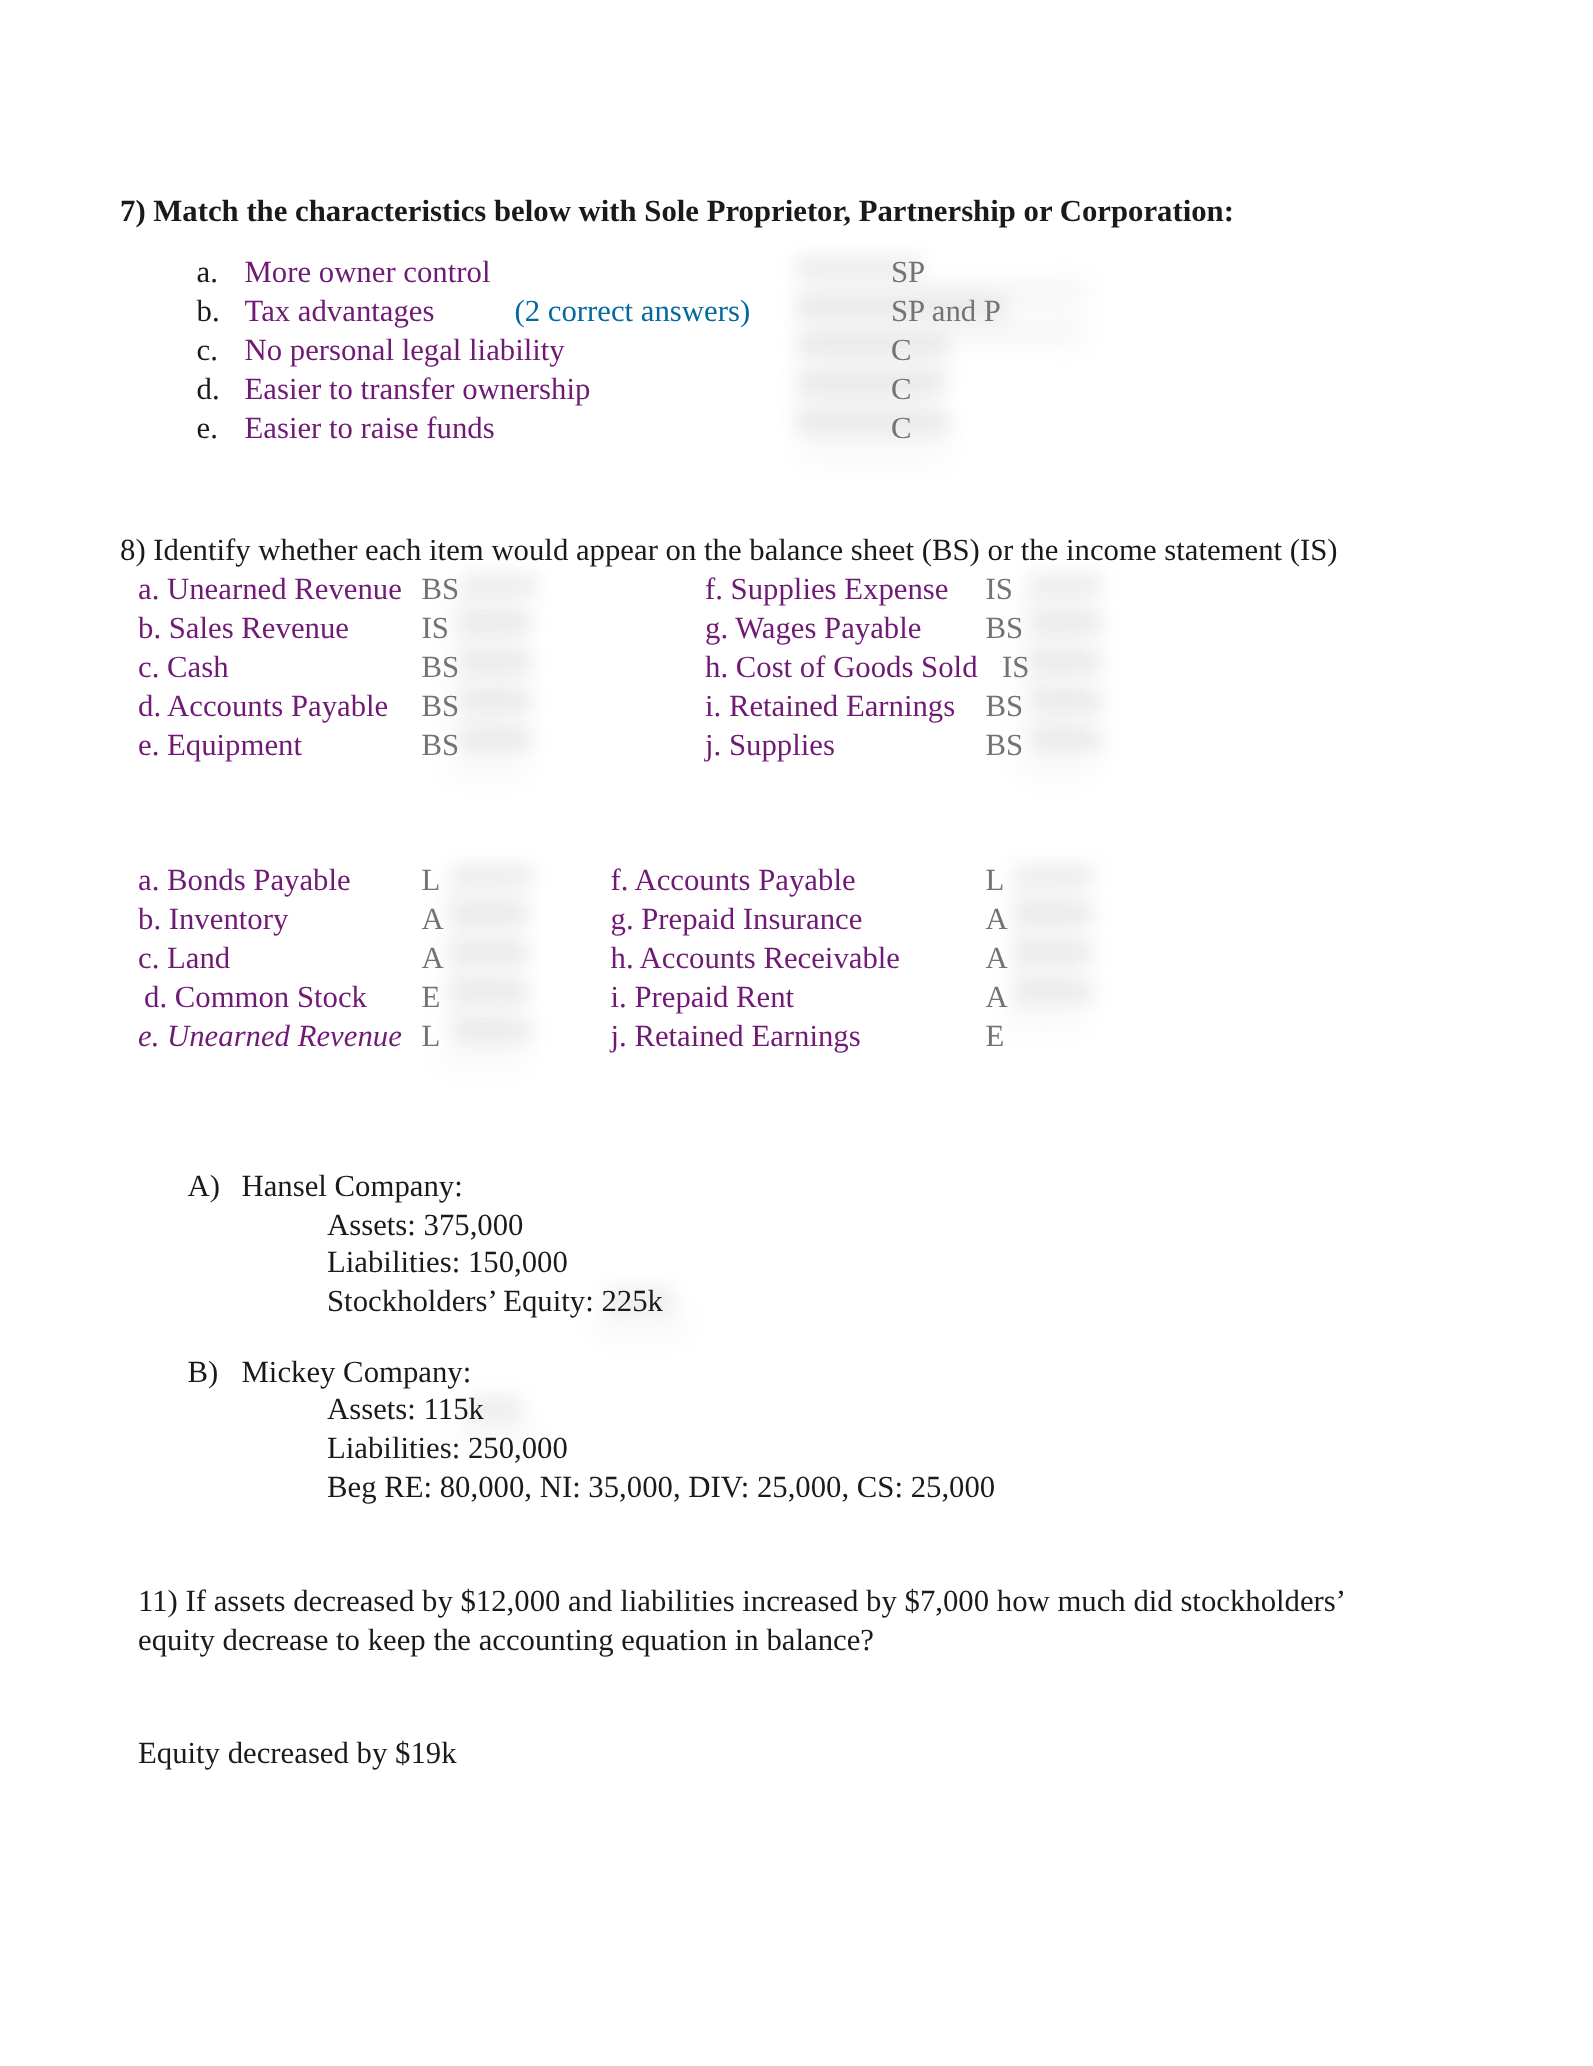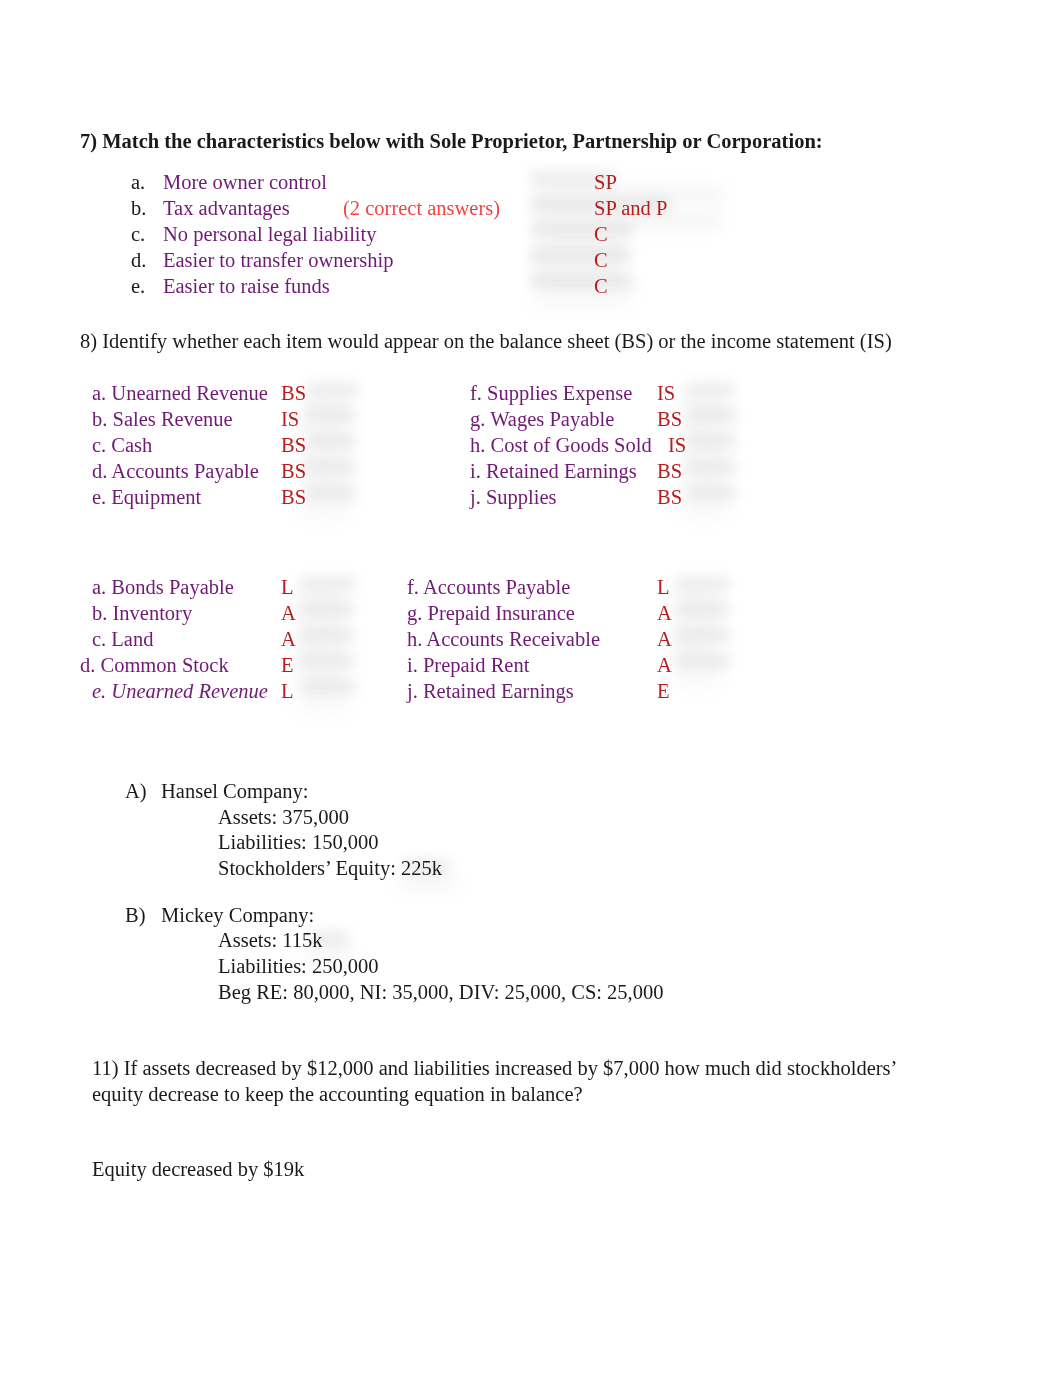--- a/index.html
+++ b/index.html
@@ -52,28 +52,28 @@
     position: absolute;
     font-size: 20.5px;
     line-height: 25.6px;
     color: #701a75;
     white-space: nowrap;
   }
   .answer {
     position: absolute;
     font-size: 20.5px;
     line-height: 25.6px;
-    color: #b91c1c;
+    color: #737373;
     white-space: nowrap;
   }
   .paren-note {
     position: absolute;
     font-size: 20.5px;
     line-height: 25.6px;
-    color: #ef4444;
+    color: #0369a1;
     white-space: nowrap;
   }
 
   
   .smudge {
     position: absolute;
     background: #9a9a9a;
     opacity: 0.16;
     filter: blur(6px);
     border-radius: 3px;
@@ -120,21 +120,21 @@
   <div class="answer" style="left:594px; top:222px;">C</div>
 
   <div class="marker" style="left:131px; top:248px;">d.</div>
   <div class="label" style="left:163px; top:248px;">Easier to transfer ownership</div>
   <div class="answer" style="left:594px; top:248px;">C</div>
 
   <div class="marker" style="left:131px; top:274px;">e.</div>
   <div class="label" style="left:163px; top:274px;">Easier to raise funds</div>
   <div class="answer" style="left:594px; top:274px;">C</div>
 
-  <div class="q-heading" style="left:80px; top:328px;font-family:Liberation Serif, serif;">8) Identify whether each item would appear on the balance sheet (BS) or the income statement (IS)</div>
+  <div class="q-heading" style="left:80px; top:354px;font-family:Liberation Serif, serif;">8) Identify whether each item would appear on the balance sheet (BS) or the income statement (IS)</div>
 
   <div class="smudge" style="left:307px; top:382px; width:52px; height:15px;"></div>
   <div class="smudge soft" style="left:300px; top:398px; width:50px; height:14px;"></div>
   <div class="smudge" style="left:305px; top:408px; width:50px; height:15px;"></div>
   <div class="smudge soft" style="left:300px; top:424px; width:50px; height:14px;"></div>
   <div class="smudge" style="left:306px; top:434px; width:50px; height:15px;"></div>
   <div class="smudge soft" style="left:300px; top:450px; width:50px; height:14px;"></div>
   <div class="smudge" style="left:306px; top:460px; width:50px; height:15px;"></div>
   <div class="smudge soft" style="left:300px; top:476px; width:50px; height:14px;"></div>
   <div class="smudge" style="left:306px; top:486px; width:50px; height:15px;"></div>
@@ -193,21 +193,21 @@
   <div class="smudge soft" style="left:672px; top:644px; width:50px; height:14px;"></div>
   <div class="smudge" style="left:676px; top:654px; width:54px; height:15px;"></div>
   <div class="smudge faint" style="left:672px; top:670px; width:50px; height:14px;"></div>
 
   <div class="label" style="left:92px;  top:575px;">a. Bonds Payable</div>
   <div class="answer" style="left:281px; top:575px;">L</div>
   <div class="label" style="left:92px;  top:601px;">b. Inventory</div>
   <div class="answer" style="left:281px; top:601px;">A</div>
   <div class="label" style="left:92px;  top:627px;">c. Land</div>
   <div class="answer" style="left:281px; top:627px;">A</div>
-  <div class="label" style="left:80px;  top:653px;">d. Common Stock</div>
+  <div class="label" style="left:96px;  top:653px;">d. Common Stock</div>
   <div class="answer" style="left:281px; top:653px;">E</div>
   <div class="label" style="left:92px;  top:679px;font-style:italic;">e. Unearned Revenue</div>
   <div class="answer" style="left:281px; top:679px;">L</div>
 
   <div class="label" style="left:407px; top:575px;">f. Accounts Payable</div>
   <div class="answer" style="left:657px; top:575px;">L</div>
   <div class="label" style="left:407px; top:601px;">g. Prepaid Insurance</div>
   <div class="answer" style="left:657px; top:601px;">A</div>
   <div class="label" style="left:407px; top:627px;">h. Accounts Receivable</div>
   <div class="answer" style="left:657px; top:627px;">A</div>

